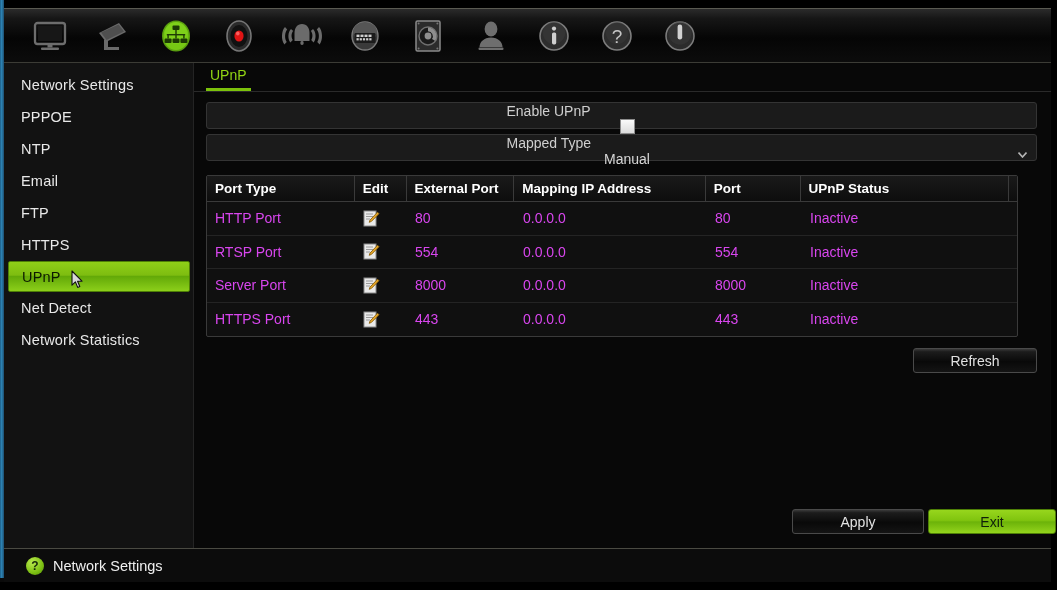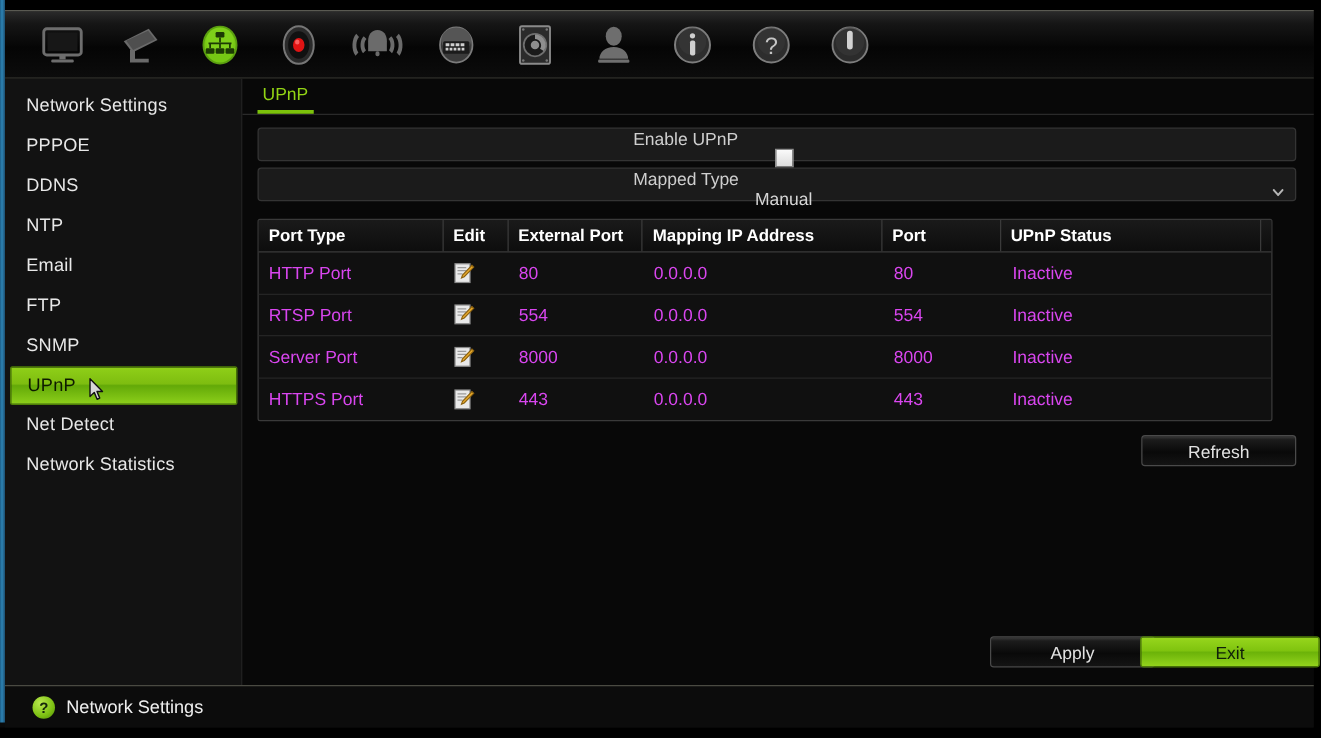--- a/index.html
+++ b/index.html
@@ -221,21 +221,21 @@
   #refresh-btn {
     position:absolute; right:14px; top:285px;
     width:124px;
   }
   #apply-btn {
     position:absolute; right:127px; bottom:15px;
     width:132px;
   }
   #exit-btn {
     position:absolute; right:-5px; bottom:15px;
-    width:144px;
+    width:128px;
   }
 
   
   #statusbar {
     position:absolute; left:4px; bottom:8px;
     width:1047px; height:34px;
     background:#0c0c0c;
     border-top:1px solid #4a4a42;
     display:flex; align-items:center;
     padding-left:22px;
@@ -418,33 +418,30 @@
 
     <div id="sidebar">
 
       <div class="side-item">
         <span>Network Settings</span>
       </div>
       <div class="side-item">
         <span>PPPOE</span>
       </div>
       <div class="side-item">
-        <span>DDNS</span>
-      </div>
-      <div class="side-item">
         <span>NTP</span>
       </div>
       <div class="side-item">
         <span>Email</span>
       </div>
       <div class="side-item">
         <span>FTP</span>
       </div>
       <div class="side-item">
-        <span>SNMP</span>
+        <span>HTTPS</span>
       </div>
       <div class="side-item active">
         <span>UPnP</span>
         <span class="cursor-arrow">
           <svg width="13" height="19" viewBox="0 0 13 19">
             <path d="M1 1 L1 15.2 L4.4 11.9 L6.7 17.4 L8.8 16.5 L6.6 11.2 L11 11.2 Z" fill="#d8d8d8" stroke="#111" stroke-width="1.1" stroke-linejoin="round"></path>
           </svg>
         </span>
       </div>
       <div class="side-item">

